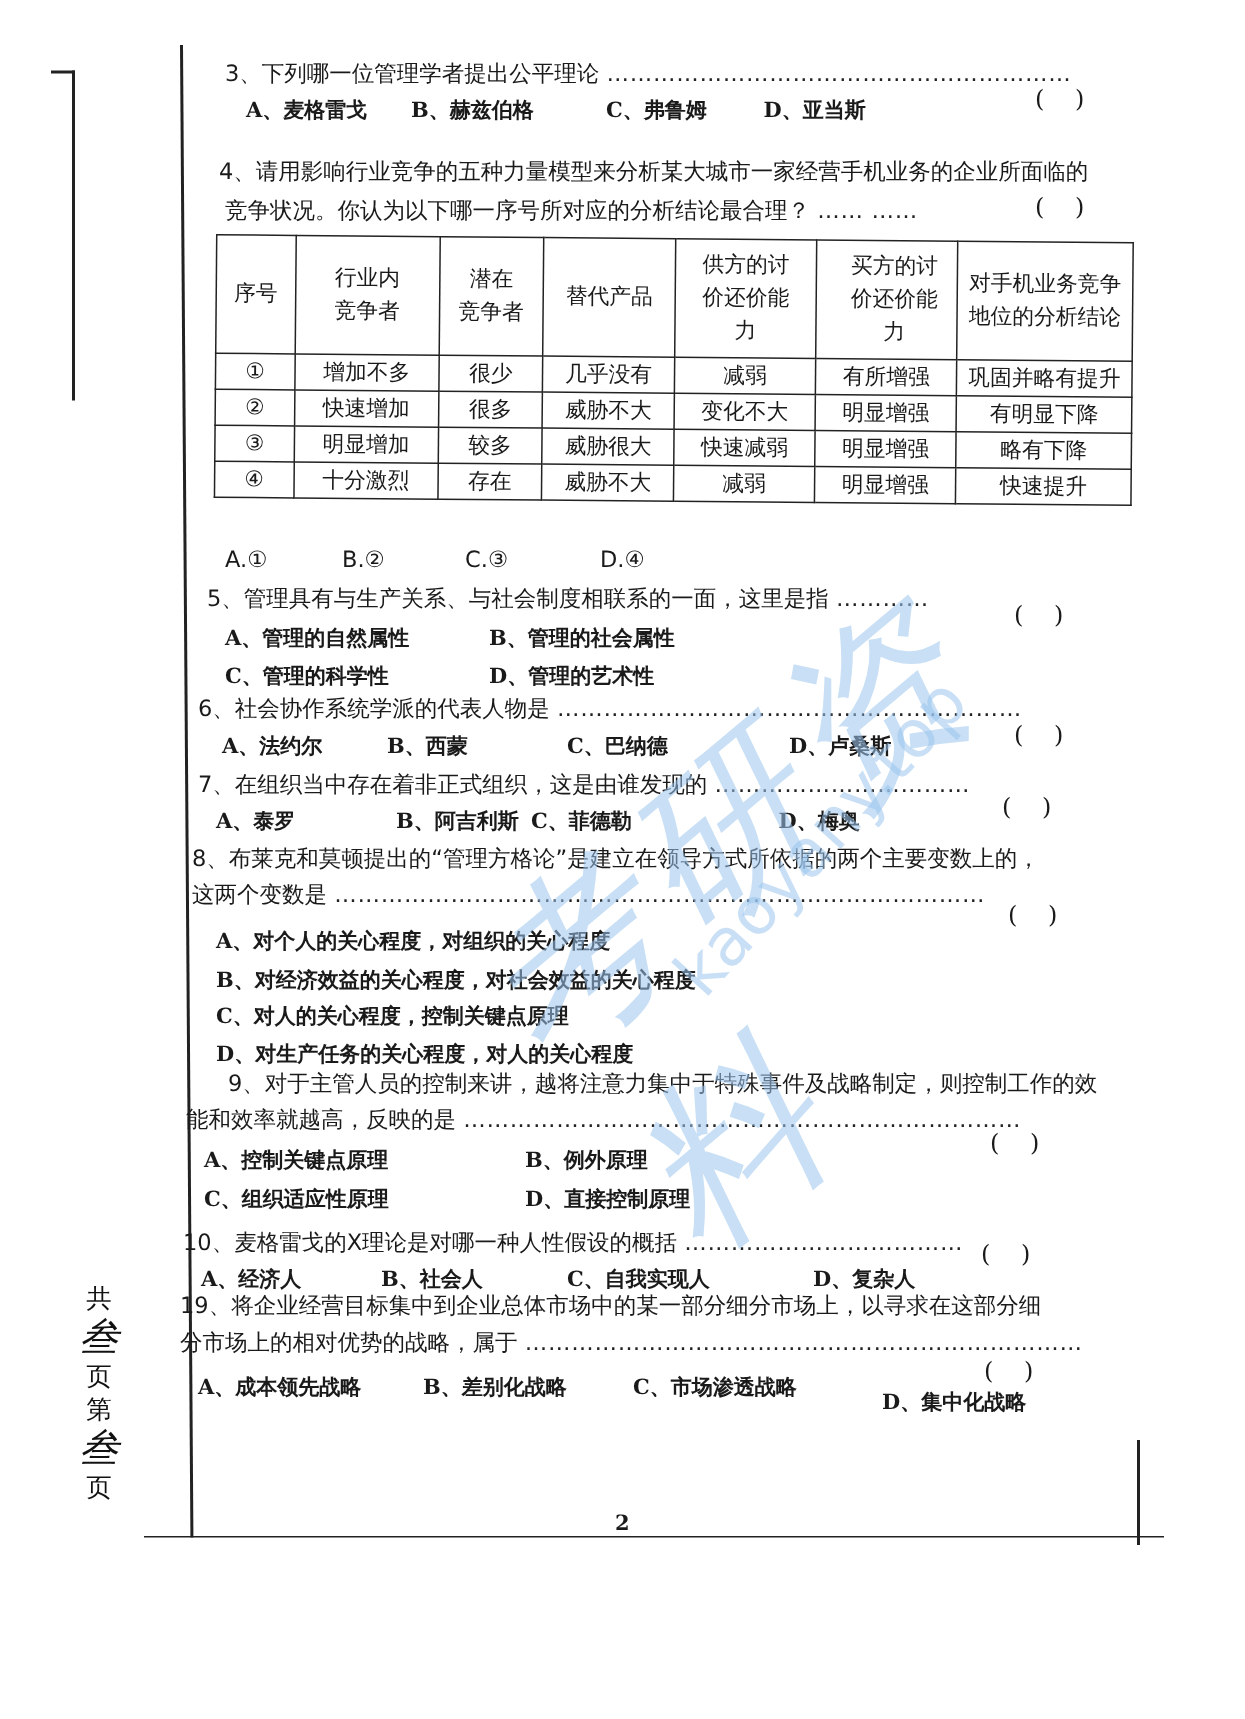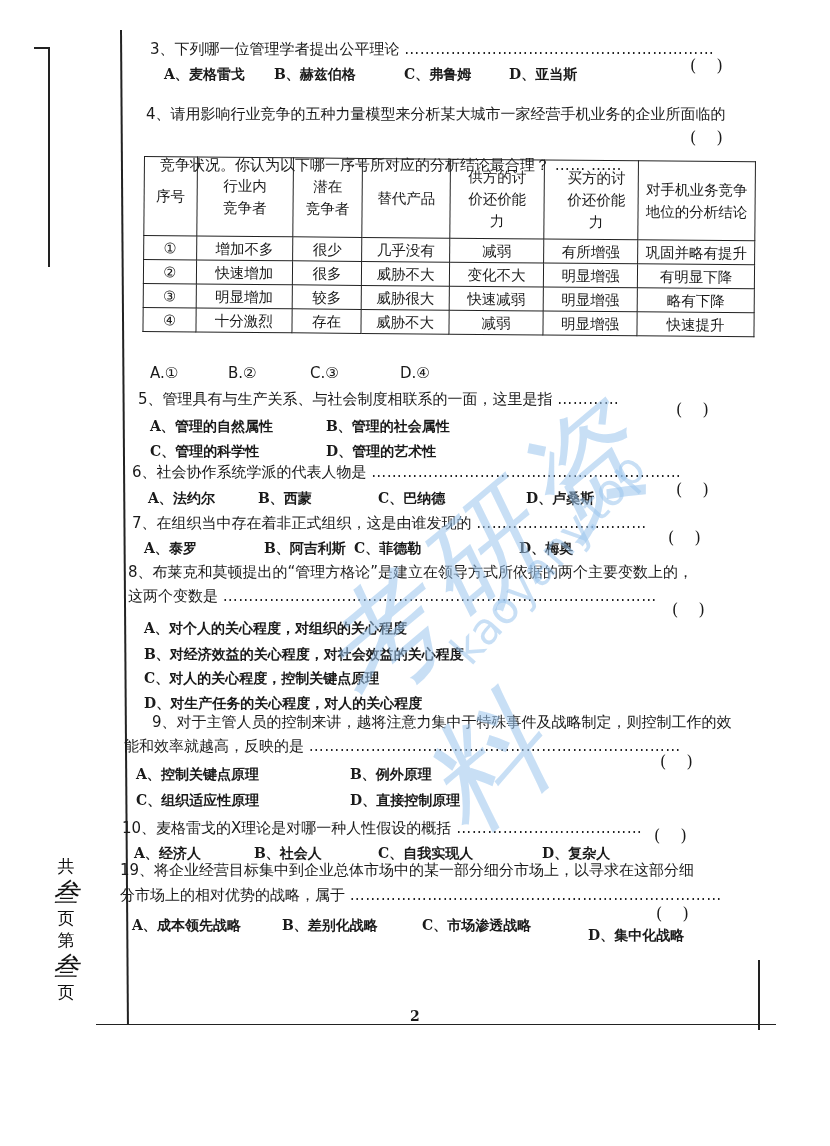--- a/index.html
+++ b/index.html
@@ -65,21 +65,21 @@
   </div>
   <div class="paren" style="left:690px; top:56px;">(    )</div>
   <div class="line opt" style="left:164px; top:64px; width:520px;">
     <span class="opt-item" style="left:0px;"><span>A、</span><span>麦格雷戈</span></span>
     <span class="opt-item" style="left:110px;"><span>B、</span><span>赫兹伯格</span></span>
     <span class="opt-item" style="left:240px;"><span>C、</span><span>弗鲁姆</span></span>
     <span class="opt-item" style="left:345px;"><span>D、</span><span>亚当斯</span></span>
   </div>
 
   <div class="line q" style="left:146px; top:104px;">4、请用影响行业竞争的五种力量模型来分析某大城市一家经营手机业务的企业所面临的</div>
-  <div class="line q" style="left:160px; top:130px;margin-top:25px;">
+  <div class="line q" style="left:150px; top:130px;">
     <span>竞争状况。你认为以下哪一序号所对应的分析结论最合理？</span>
     <span class="dots">…… ……</span>
   </div>
   <div class="paren" style="left:690px; top:128px;">(    )</div>
 
   <table class="five-forces">
     <thead>
       <tr>
         <th style="width:46px;"><span>序号</span></th>
         <th style="width:88px;font-family:Liberation Serif, serif;"><span>行业内</span><br><span>竞争者</span></th>

